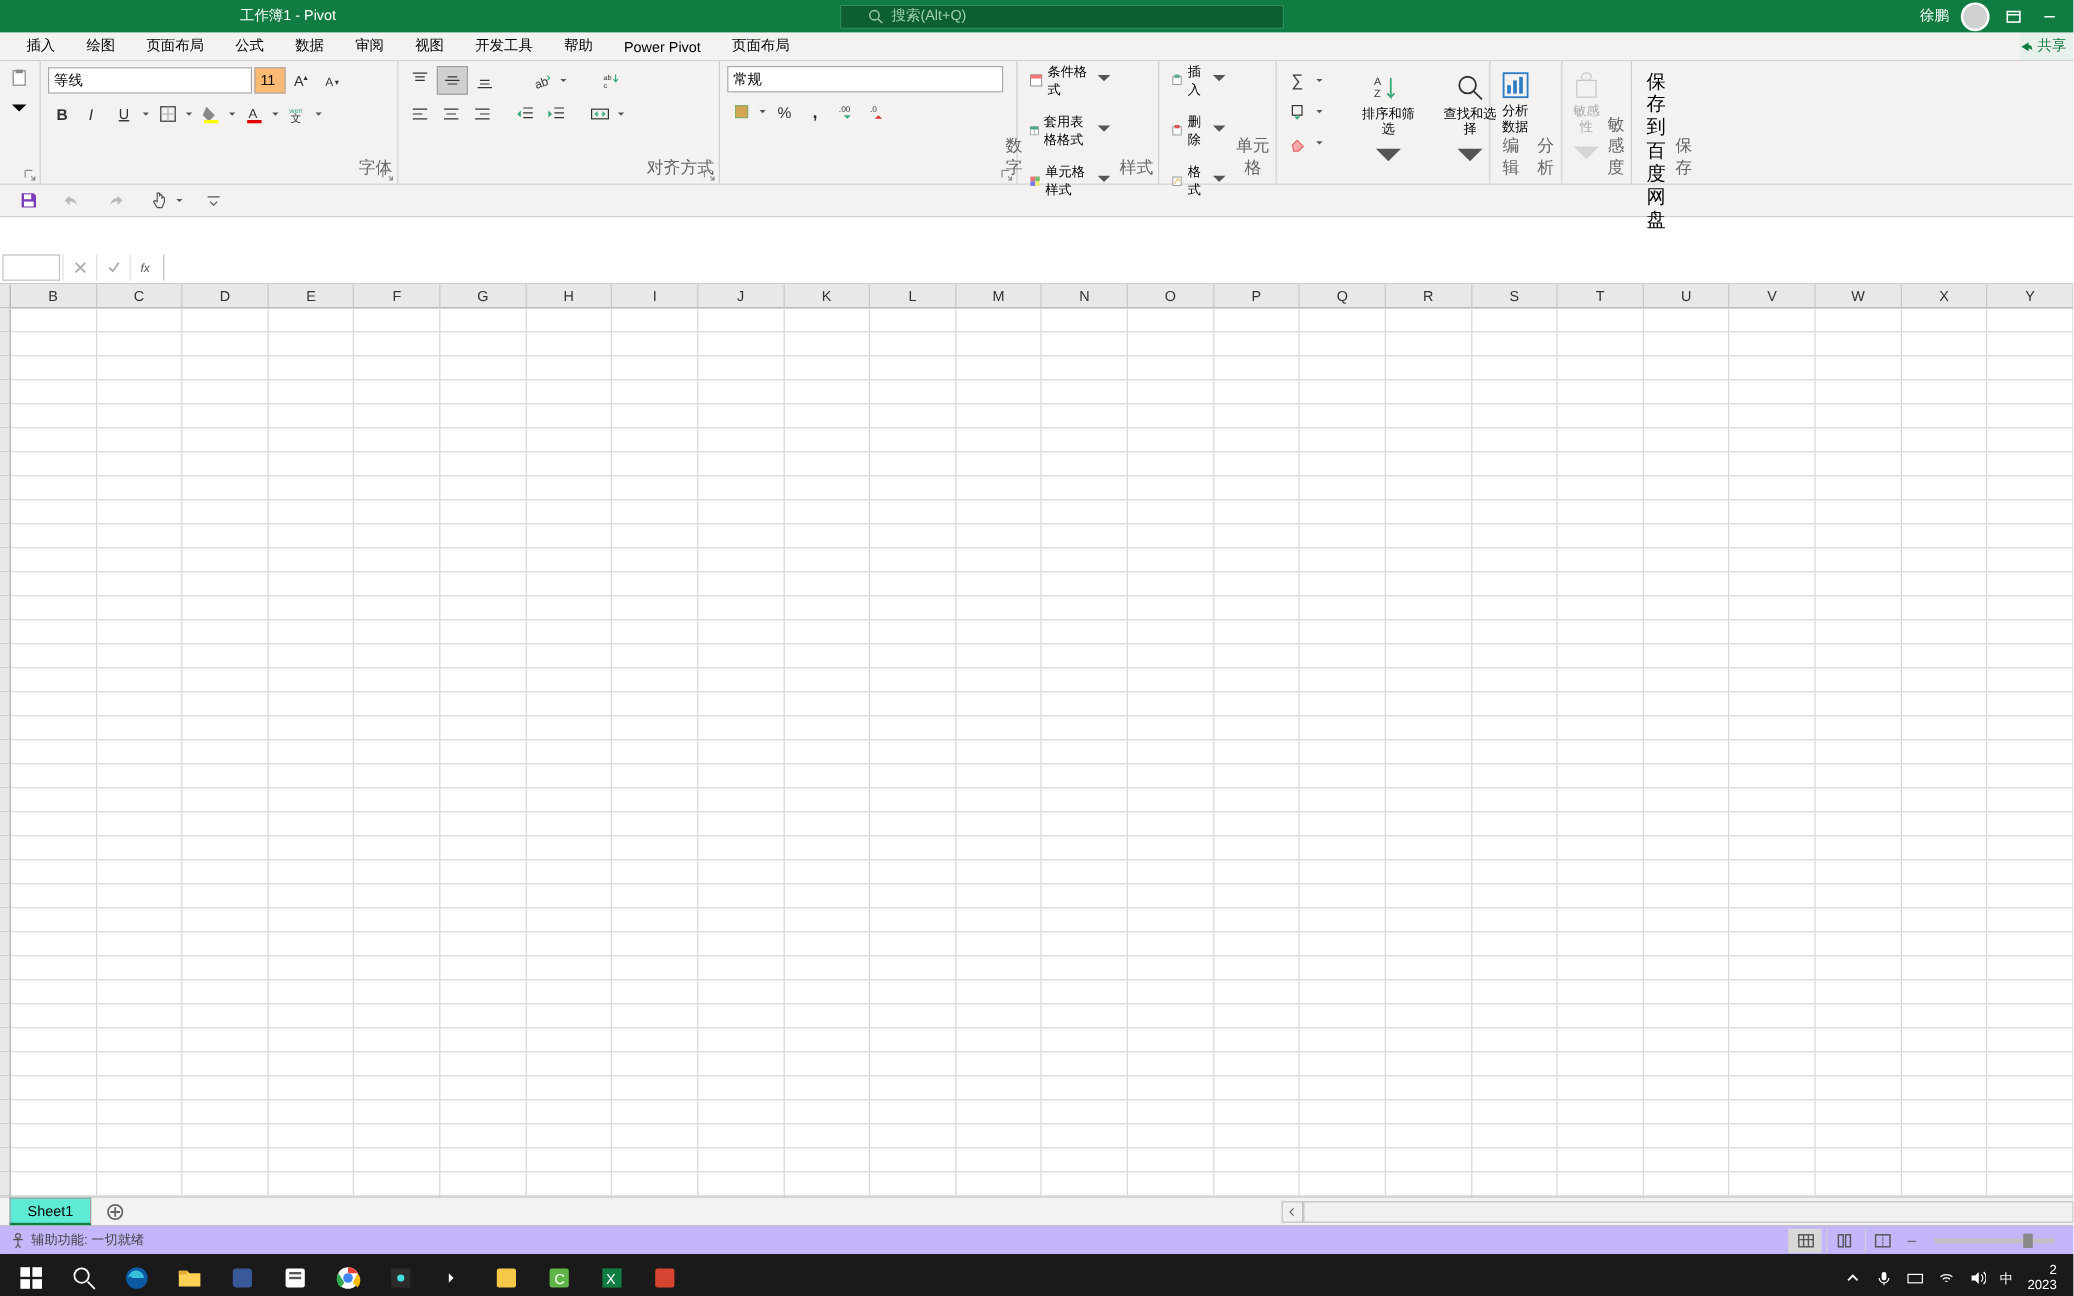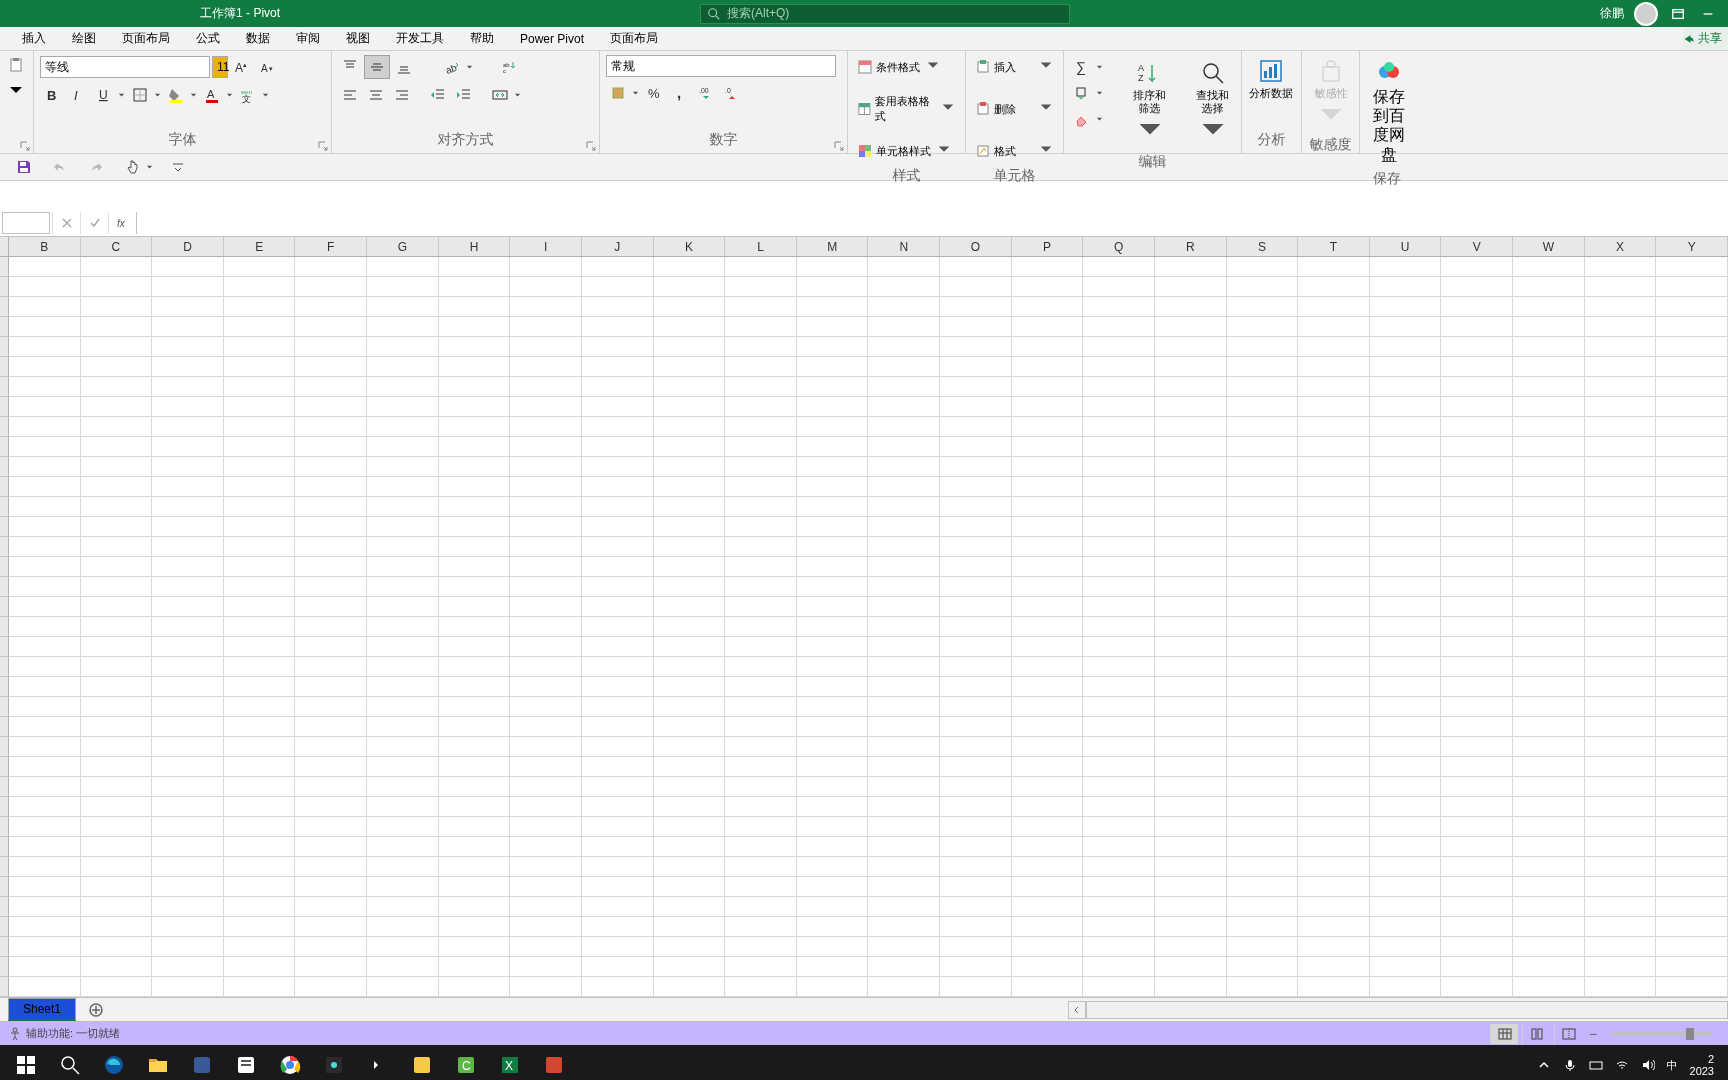--- a/index.html
+++ b/index.html
@@ -1,53 +1,53 @@
 <!DOCTYPE html>
 <html><head>
 <meta charset="utf-8">
 <style>
 * { margin: 0; padding: 0; box-sizing: border-box; font-family: "Microsoft YaHei", sans-serif; }
 body { width: 1728px; height: 1080px; overflow: hidden; background: #fff; font-size: 12px; }
 
 
 .titlebar { height: 27px; background: #107c41; display: flex; align-items: center; color: #fff; position: relative; }
 .titlebar-title { position: absolute; left: 200px; font-size: 12px; }
-.search-box { position: absolute; left: 700px; width: 370px; height: 20px; background: #0d5f31; border: 1px solid #2a8f56; display: flex; align-items: center; padding: 0 6px; color: #a0d0b0; }
+.search-box { position: absolute; left: 700px; width: 370px; height: 20px; background: #0d5f31; border: 1px solid #2a8f56; display: flex; align-items: center; padding: 0 22px; color: #a0d0b0; }
 .search-box svg { width: 14px; height: 14px; margin-right: 6px; fill: #a0d0b0; }
 .titlebar-right { margin-left: auto; display: flex; align-items: center; gap: 10px; padding-right: 10px; }
 .user-name { font-size: 12px; }
 .avatar { width: 24px; height: 24px; border-radius: 50%; background: #d0d0d0; border: 2px solid #fff; }
 .title-icon { width: 20px; height: 20px; display: flex; align-items: center; justify-content: center; }
 .title-icon svg { width: 14px; height: 14px; stroke: #fff; fill: none; stroke-width: 1.5; }
 
 
 .ribbon-tabs { height: 24px; background: #f3f2f1; border-bottom: 1px solid #d0d0d0; display: flex; align-items: center; padding-left: 10px; gap: 2px; }
 .ribbon-tab { padding: 3px 12px; font-size: 12px; cursor: pointer; }
 .ribbon-tabs .share { margin-left: auto; color: #107c41; display: flex; align-items: center; gap: 3px; padding-right: 6px; background: #e8f0eb; font-size: 12px; height: 100%; }
 
 
 .ribbon { height: 103px; background: #f3f2f1; border-bottom: 1px solid #d0d0d0; display: flex; }
-.group { border-right: 1px solid #d0d0d0; padding: 2px 4px; display: flex; flex-direction: column; position: relative; }
+.group { border-right: 1px solid #d0d0d0; padding: 2px 4px; display: flex; flex-direction: row; position: relative; }
 .group-label { text-align: center; font-size: 14px; color: #666; padding: 2px 0; margin-top: auto; }
 .group-dialog { position: absolute; bottom: 3px; right: 3px; width: 10px; height: 10px; }
 .group-dialog svg { width: 10px; height: 10px; stroke: #888; fill: none; }
 .group-body { display: flex; gap: 18px; flex: 1; }
 .col { display: flex; flex-direction: column; gap: 2px; }
 .row { display: flex; gap: 2px; align-items: center; }
 
 .btn { height: 24px; display: flex; align-items: center; justify-content: center; padding: 0 4px; cursor: pointer; }
 .btn.active { background: #d0d0d0; border: 1px solid #a0a0a0; }
 .btn svg { width: 16px; height: 16px; }
 .btn-split { display: flex; }
 .btn-split .arrow { width: 10px; display: flex; align-items: center; justify-content: center; }
 .arrow svg { width: 7px; height: 7px; }
 
 .font-name { width: 170px; height: 22px; border: 1px solid #aaa; background: #fff; display: flex; align-items: center; padding: 0 4px; font-size: 12px; }
 .font-name .dd { margin-left: auto; }
-.font-size { width: 16px; height: 22px; border: 1px solid #aaa; background: #eab308; display: flex; align-items: center; padding: 0 4px; font-size: 12px; }
+.font-size { width: 26px; height: 22px; border: 1px solid #aaa; background: #fdba74; display: flex; align-items: center; padding: 0 4px; font-size: 12px; }
 .font-size .dd { margin-left: auto; }
 .number-format { width: 230px; height: 22px; border: 1px solid #aaa; background: #fff; display: flex; align-items: center; padding: 0 4px; font-size: 12px; }
 .number-format .dd { margin-left: auto; }
 
 .big-btn { width: 50px; display: flex; flex-direction: column; align-items: center; justify-content: flex-start; padding: 4px 2px; cursor: pointer; font-size: 11px; text-align: center; line-height: 1.2; gap: 2px; }
 .big-btn svg { width: 28px; height: 28px; }
 .big-btn.disabled { color: #aaa; }
 .big-btn.disabled svg { opacity: 0.4; }
 
 .style-item { display: flex; align-items: center; gap: 4px; height: 24px; padding: 0 4px; font-size: 11px; cursor: pointer; }
@@ -76,21 +76,21 @@
 .col-headers { display: flex; height: 20px; background: #e8e8e8; border-bottom: 1px solid #b0b0b0; }
 .corner { width: 9px; border-right: 1px solid #b0b0b0; background: #e8e8e8; }
 .col-h { width: 72px; text-align: center; font-size: 12px; border-right: 1px solid #c8c8c8; line-height: 20px; color: #333; }
 .rows { display: flex; flex-direction: column; }
 .grid-row { display: flex; height: 20px; }
 .row-h { width: 9px; border-right: 1px solid #b0b0b0; border-bottom: 1px solid #c8c8c8; background: #e8e8e8; font-size: 11px; text-align: center; line-height: 20px; }
 .cell { width: 72px; border-right: 1px solid #d8d8d8; border-bottom: 1px solid #d8d8d8; }
 
 
 .sheet-tabs { height: 24px; border-top: 1px solid #c0c0c0; display: flex; align-items: center; background: #f3f2f1; }
-.sheet-tab { padding: 3px 14px; background: #1d4ed8; border: 1px solid #a0a0a0; border-bottom: 2px solid #107c41; font-size: 12px; margin-left: 8px; }
+.sheet-tab { padding: 3px 14px; background: #5eead4; border: 1px solid #a0a0a0; border-bottom: 2px solid #107c41; font-size: 12px; margin-left: 8px; }
 .sheet-add { width: 24px; height: 20px; display: flex; align-items: center; justify-content: center; margin-left: 8px; cursor: pointer; }
 .sheet-add svg { width: 14px; height: 14px; stroke: #666; fill: none; stroke-width: 1.5; }
 .hscroll-area { margin-left: auto; display: flex; align-items: center; width: 660px; }
 .hscroll-btn { width: 18px; height: 18px; border: 1px solid #c0c0c0; background: #f0f0f0; display: flex; align-items: center; justify-content: center; }
 .hscroll-track { flex: 1; height: 18px; border: 1px solid #c0c0c0; background: #f0f0f0; }
 
 
 .status-bar { height: 24px; background: #c4b5fd; border-top: 1px solid #c0c0c0; display: flex; align-items: center; padding: 0 8px; font-size: 11px; color: #444; }
 .status-left { display: flex; align-items: center; gap: 4px; }
 .status-right { margin-left: auto; display: flex; align-items: center; gap: 4px; }

